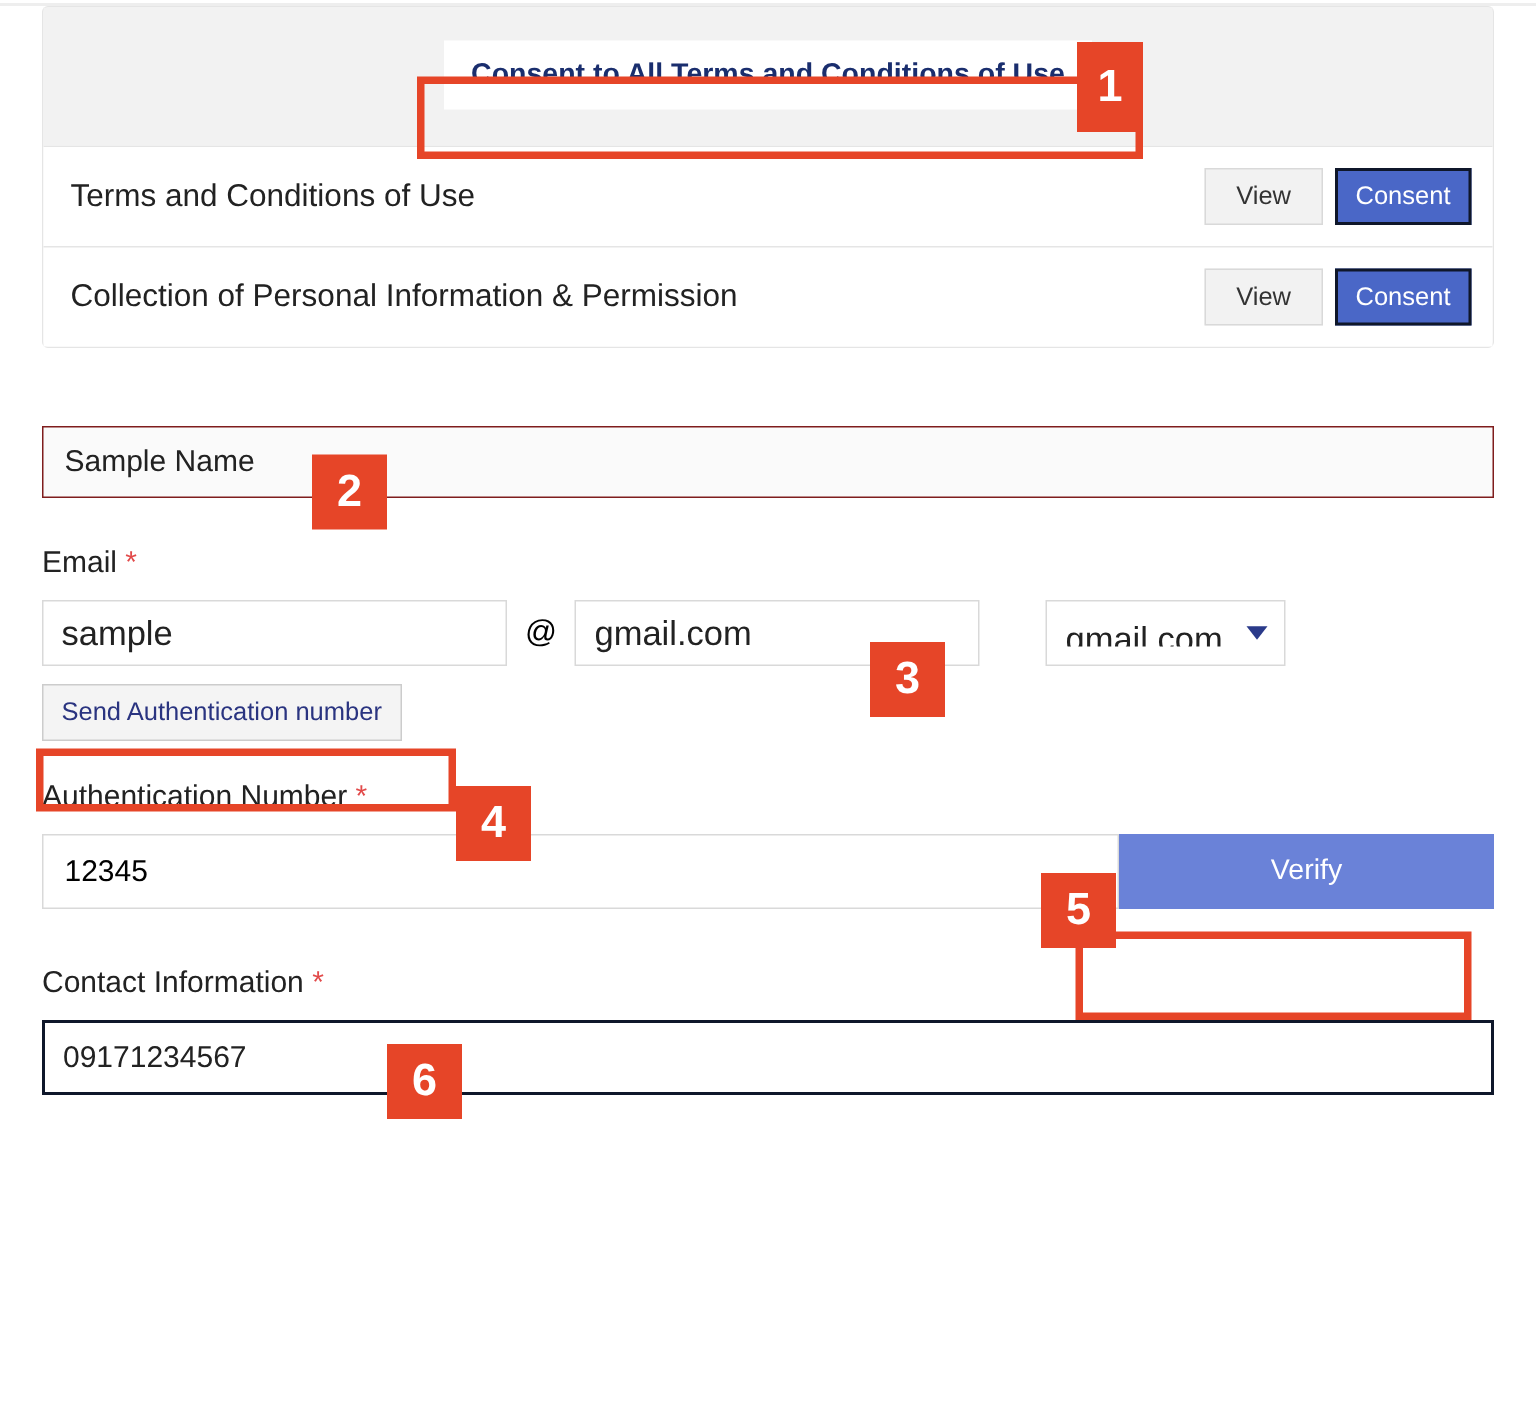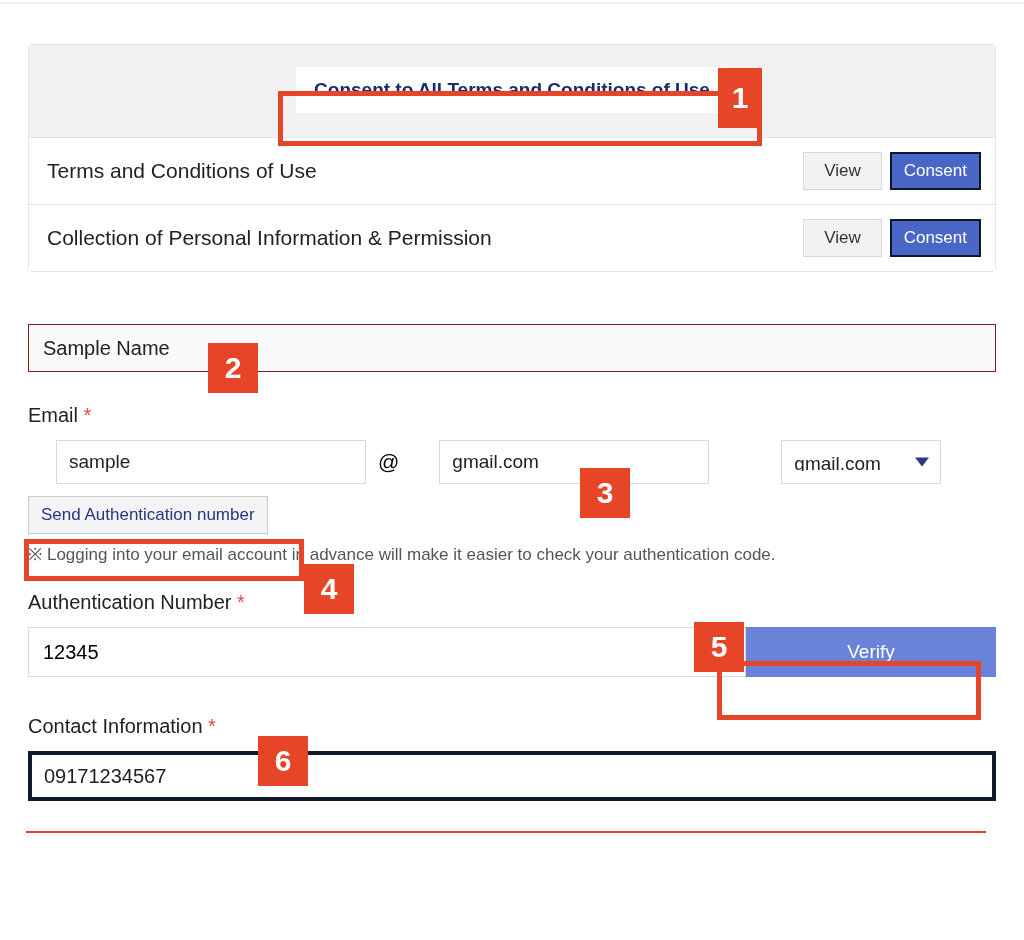--- a/index.html
+++ b/index.html
@@ -1,49 +1,49 @@
 <!DOCTYPE html>
 <html><head>
 <meta charset="utf-8">
 <style>
 * { box-sizing: border-box; margin: 0; padding: 0; }
 body { font-family: -apple-system, "Helvetica Neue", Arial, sans-serif; background: #fff; width: 1024px; padding: 2px 0; }
 .container { padding: 0 28px 30px 28px; position: relative; }
 
-.terms-panel { border: 1px solid #e5e5e5; border-radius: 4px; overflow: visible; margin-top: 40px; position: relative; }
+.terms-panel { border: 1px solid #e5e5e5; border-radius: 4px; overflow: visible; position: relative; }
 .terms-header { background: #f2f2f2; padding: 22px 0 24px 0; text-align: center; }
 .terms-header-inner { display: inline-block; font-size: 19px; font-weight: 700; color: #1a2e6e; background: #fff; padding: 12px 18px; position: relative; z-index: 2; }
 .terms-row { display: flex; align-items: center; justify-content: space-between; padding: 14px 14px 14px 18px; border-top: 1px solid #e5e5e5; background: #fff; }
 .terms-row-label { font-size: 21px; color: #222; }
 .btn-group { display: flex; gap: 8px; }
 .btn-view { background: #f2f2f2; border: 1px solid #d9d9d9; color: #333; font-size: 17px; padding: 7px 20px; cursor: pointer; }
 .btn-consent { background: #4a67c7; color: #fff; border: 2px solid #0f172a; font-size: 17px; padding: 7px 12px; cursor: pointer; }
 
 .field-block { margin-top: 34px; }
 .label-row { font-size: 20px; color: #222; margin-bottom: 10px; line-height: 1.5; }
 .req { color: #e24a4a; }
 .hint-red { color: #e24a4a; font-size: 20px; }
 .input-main { width: 100%; border: 1px solid #7f1d1d; background: #fafafa; height: 48px; padding: 0 14px; font-size: 20px; color: #222; }
-.input-plain { border: 1px solid #d9d9d9; height: 44px; padding: 12px 12px; font-size: 19px; color: #222; margin-left: 28px; }
+.input-plain { border: 1px solid #d9d9d9; height: 44px; padding: 12px 12px; font-size: 23px; color: #222; }
 .email-row { display: flex; align-items: center; gap: 12px; }
 .email-row .at { font-size: 21px; }
 .email-local { width: 310px; }
 .email-domain { width: 270px; }
 .email-select-wrap { position: relative; }
 .email-select { width: 160px; appearance: none; background: #fff; padding-right: 30px; }
 .chevron { position: absolute; right: 12px; top: 50%; transform: translateY(-50%); pointer-events: none; width: 0; height: 0; border-left: 7px solid transparent; border-right: 7px solid transparent; border-top: 9px solid #2a3a8a; }
 
 .send-auth-btn { position: relative; z-index: 2; display: inline-block; margin-top: 12px; background: #f4f4f4; border: 1px solid #ccc; color: #2a3480; font-size: 17px; padding: 8px 12px; cursor: pointer; }
 .tip-line { font-size: 17px; color: #555; margin-top: 8px; }
 
 .auth-row { display: flex; gap: 0; justify-content: flex-end; }
 .auth-input { flex: 1; border: 1px solid #d9d9d9; height: 50px; padding: 0 14px; font-size: 20px; }
 .verify-btn { width: 250px; height: 50px; background: #6a82d8; color: #fff; font-size: 19px; border: none; cursor: pointer; position: relative; z-index: 2; }
 
-.contact-input { width: 100%; border: 4px solid #0f172a; height: 50px; padding: 0 12px; font-size: 20px; color: #222; }
+.contact-input { width: 100%; border: 2px solid #0f172a; height: 50px; padding: 0 12px; font-size: 20px; color: #222; }
 
 .login-btn { width: 100%; height: 56px; background: #313a8f; color: #fff; font-size: 22px; font-weight: 600; border: none; cursor: pointer; position: relative; z-index: 2; }
 
 .marker { position: absolute; background: #e64528; color: #fff; font-weight: 800; font-size: 30px; width: 50px; height: 50px; display: flex; align-items: center; justify-content: center; z-index: 5; pointer-events: none; }
 .marker.m1 { width: 44px; height: 60px; }
 .outline { position: absolute; border: 5px solid #e64528; z-index: 4; pointer-events: none; }
 
 .top-line { height: 2px; background: #eee; margin-bottom: 0; }
 </style>
 </head>
@@ -99,21 +99,20 @@
       <input class="input-plain email-domain" value="gmail.com" style="">
       <div style="width:20px;"></div>
       <div class="email-select-wrap">
         <select class="input-plain email-select">
           <option>gmail.com</option>
         </select>
         <span class="chevron"></span>
       </div>
     </div>
     <button class="send-auth-btn">Send Authentication number</button>
-    <div class="tip-line">※ Logging into your email account in advance will make it easier to check your authentication code.</div>
   </div>
 
   <div class="field-block" style="margin-top:22px;">
     <div class="label-row">
       <span>Authentication Number</span>
       <span class="req"> *</span>
     </div>
     <div class="auth-row">
       <input class="auth-input" value="12345" style="">
       <button class="verify-btn">Verify</button>

